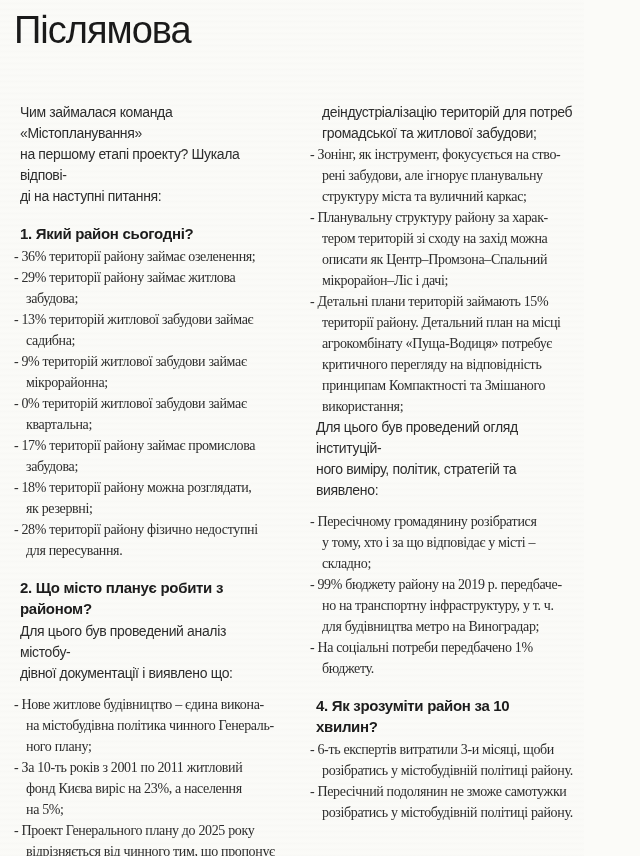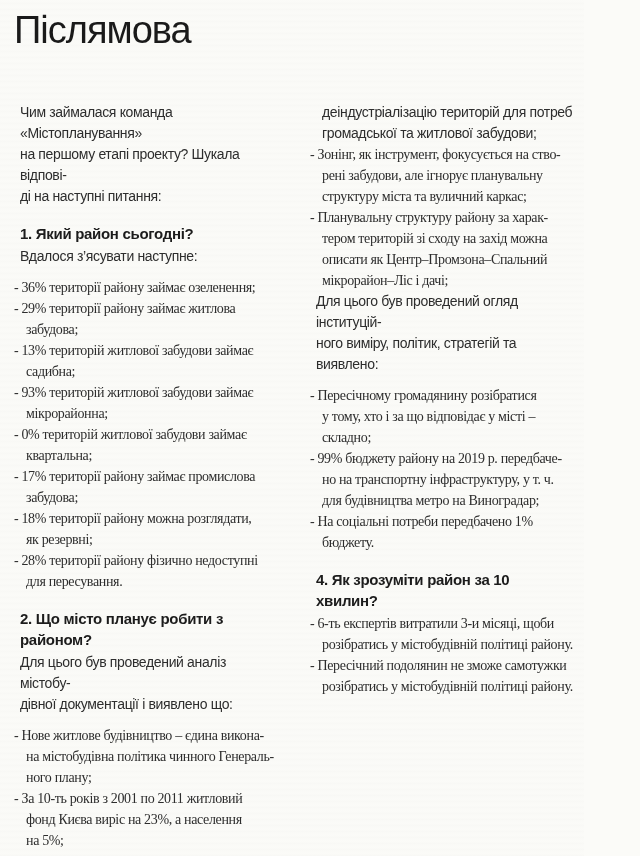--- a/index.html
+++ b/index.html
@@ -65,27 +65,26 @@
 <div class="page">
   <h1 class="title">Післямова</h1>
 
   <div class="columns">
 
     <div class="col">
       <p class="txt t-intro">Чим займалася команда «Містопланування»
 на першому етапі проекту? Шукала відпові-
 ді на наступні питання:</p>
       <h2 class="txt t-h">1. Який район сьогодні?</h2>
-      <p class="txt t-p">Вдалося з’ясувати наступне:</p>
       <p class="txt t-b">- 36% території району займає озеленення;</p>
       <p class="txt t-b">- 29% території району займає житлова
 забудова;</p>
       <p class="txt t-b">- 13% територій житлової забудови займає
 садибна;</p>
-      <p class="txt t-b">- 93% територій житлової забудови займає
+      <p class="txt t-b">- 9% територій житлової забудови займає
 мікрорайонна;</p>
       <p class="txt t-b">- 0% територій житлової забудови займає
 квартальна;</p>
       <p class="txt t-b">- 17% території району займає промислова
 забудова;</p>
       <p class="txt t-b">- 18% території району можна розглядати,
 як резервні;</p>
       <p class="txt t-b">- 28% території району фізично недоступні
 для пересування.</p>
       <h2 class="txt t-h">2. Що місто планує робити з районом?</h2>
@@ -104,20 +103,26 @@
     <div class="col">
       <p class="txt t-c">деіндустріалізацію територій для потреб
 громадської та житлової забудови;</p>
       <p class="txt t-b">- Зонінг, як інструмент, фокусується на ство-
 рені забудови, але ігнорує планувальну
 структуру міста та вуличний каркас;</p>
       <p class="txt t-b">- Планувальну структуру району за харак-
 тером територій зі сходу на захід можна
 описати як Центр–Промзона–Спальний
 мікрорайон–Ліс і дачі;</p>
+      <p class="txt t-b">- Детальні плани територій займають 15%
+території району. Детальний план на місці
+агрокомбінату «Пуща-Водиця» потребує
+критичного перегляду на відповідність
+принципам Компактності та Змішаного
+використання;</p>
       <p class="txt t-p">Для цього був проведений огляд інституцій-
 ного виміру, політик, стратегій та виявлено:</p>
       <p class="txt t-b">- Пересічному громадянину розібратися
 у тому, хто і за що відповідає у місті –
 складно;</p>
       <p class="txt t-b">- 99% бюджету району на 2019 р. передбаче-
 но на транспортну інфраструктуру, у т. ч.
 для будівництва метро на Виноградар;</p>
       <p class="txt t-b">- На соціальні потреби передбачено 1%
 бюджету.</p>

